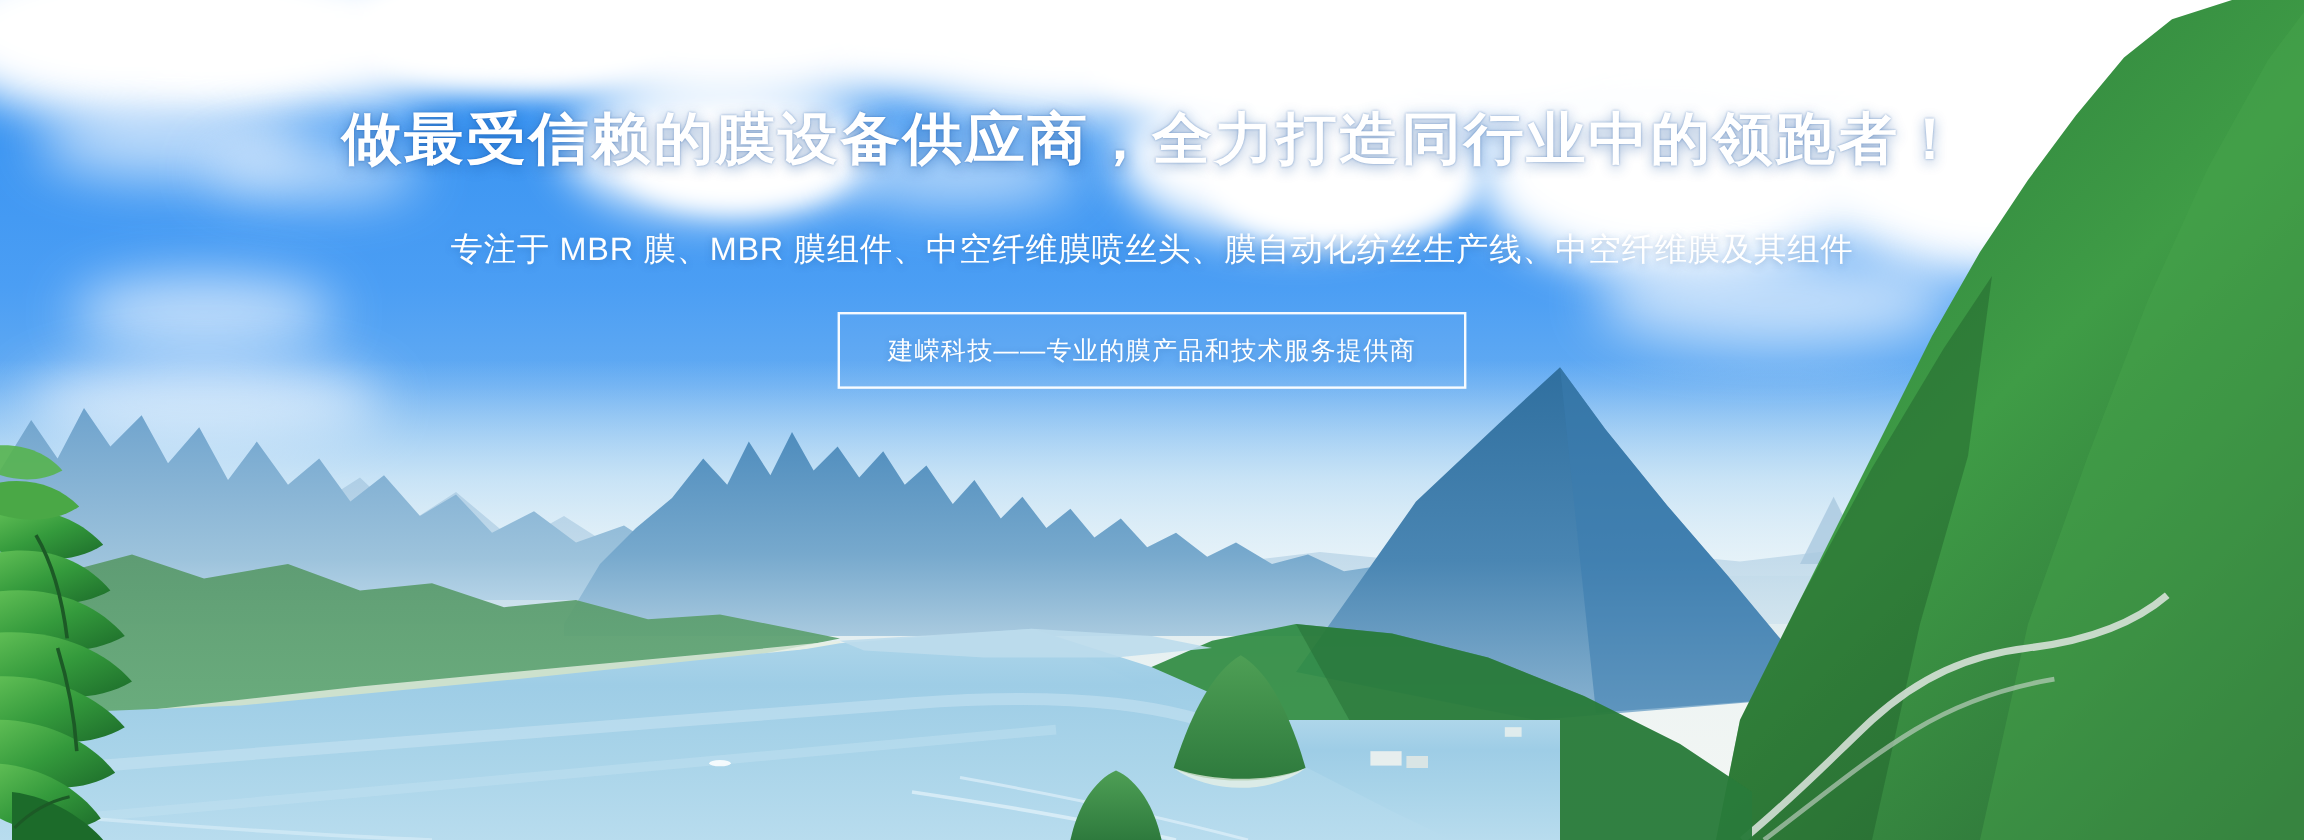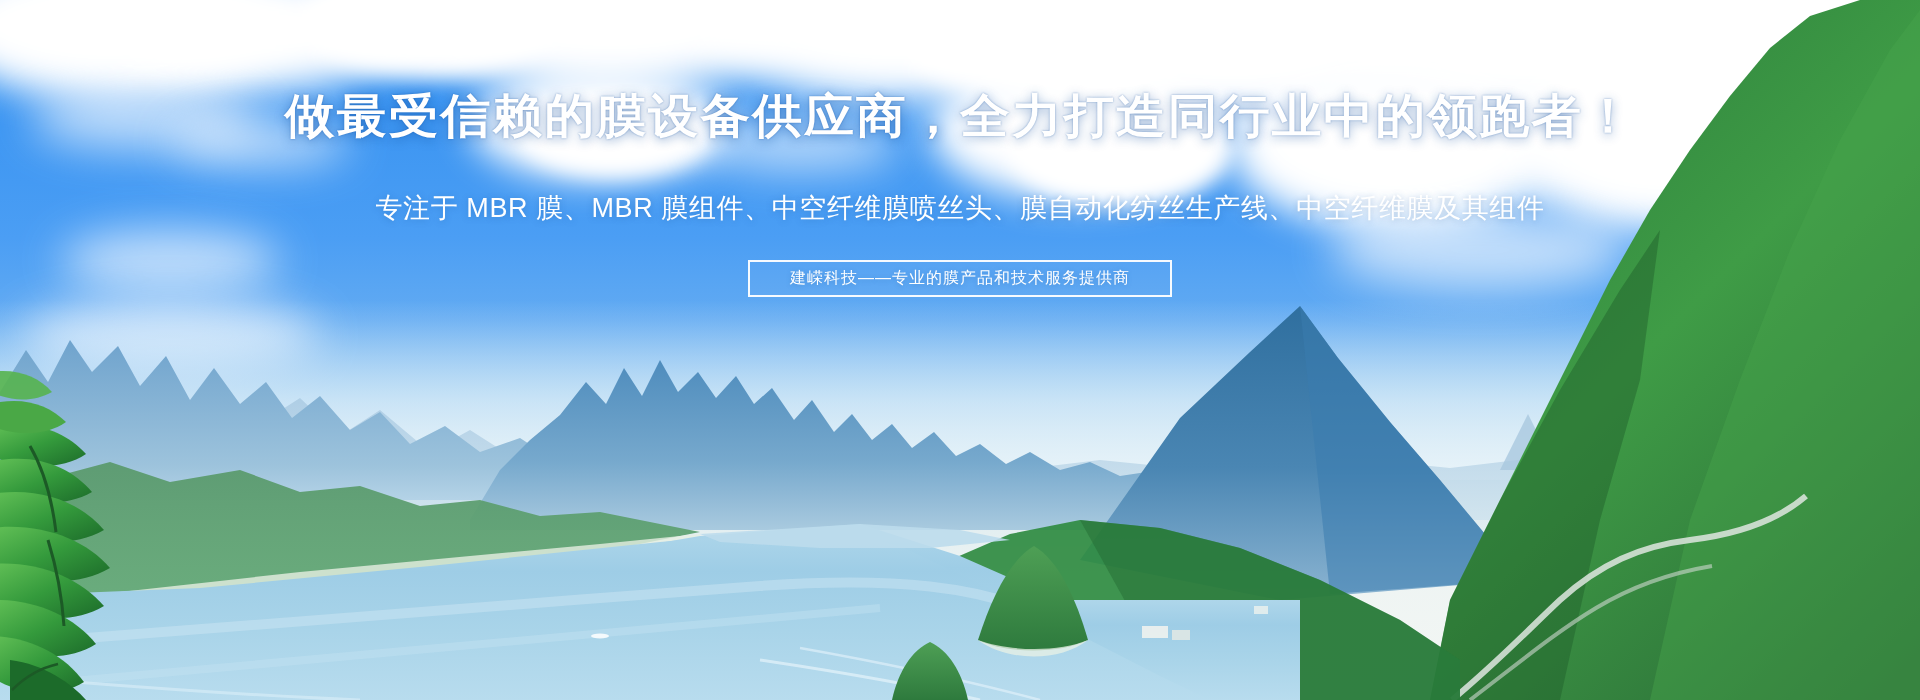--- a/index.html
+++ b/index.html
@@ -63,24 +63,24 @@
     margin:44px 0 0 0;
     font-size:27px;
     font-weight:normal;
     color:#ffffff;
     letter-spacing:.6px;
     text-shadow:0 1px 6px rgba(30,90,160,.35);
   }
   .tagbox{
     display:inline-block;
     margin-top:34px;
-    padding:6px 40px;
+    padding:16px 40px;
     border:2px solid rgba(255,255,255,.95);
     color:#ffffff;
-    font-size:16px;
+    font-size:21px;
     letter-spacing:1px;
     text-shadow:0 1px 5px rgba(30,90,160,.3);
     background:rgba(255,255,255,.03);
   }
 </style>
 </head>
 <body>
 
 <div class="banner">
 

